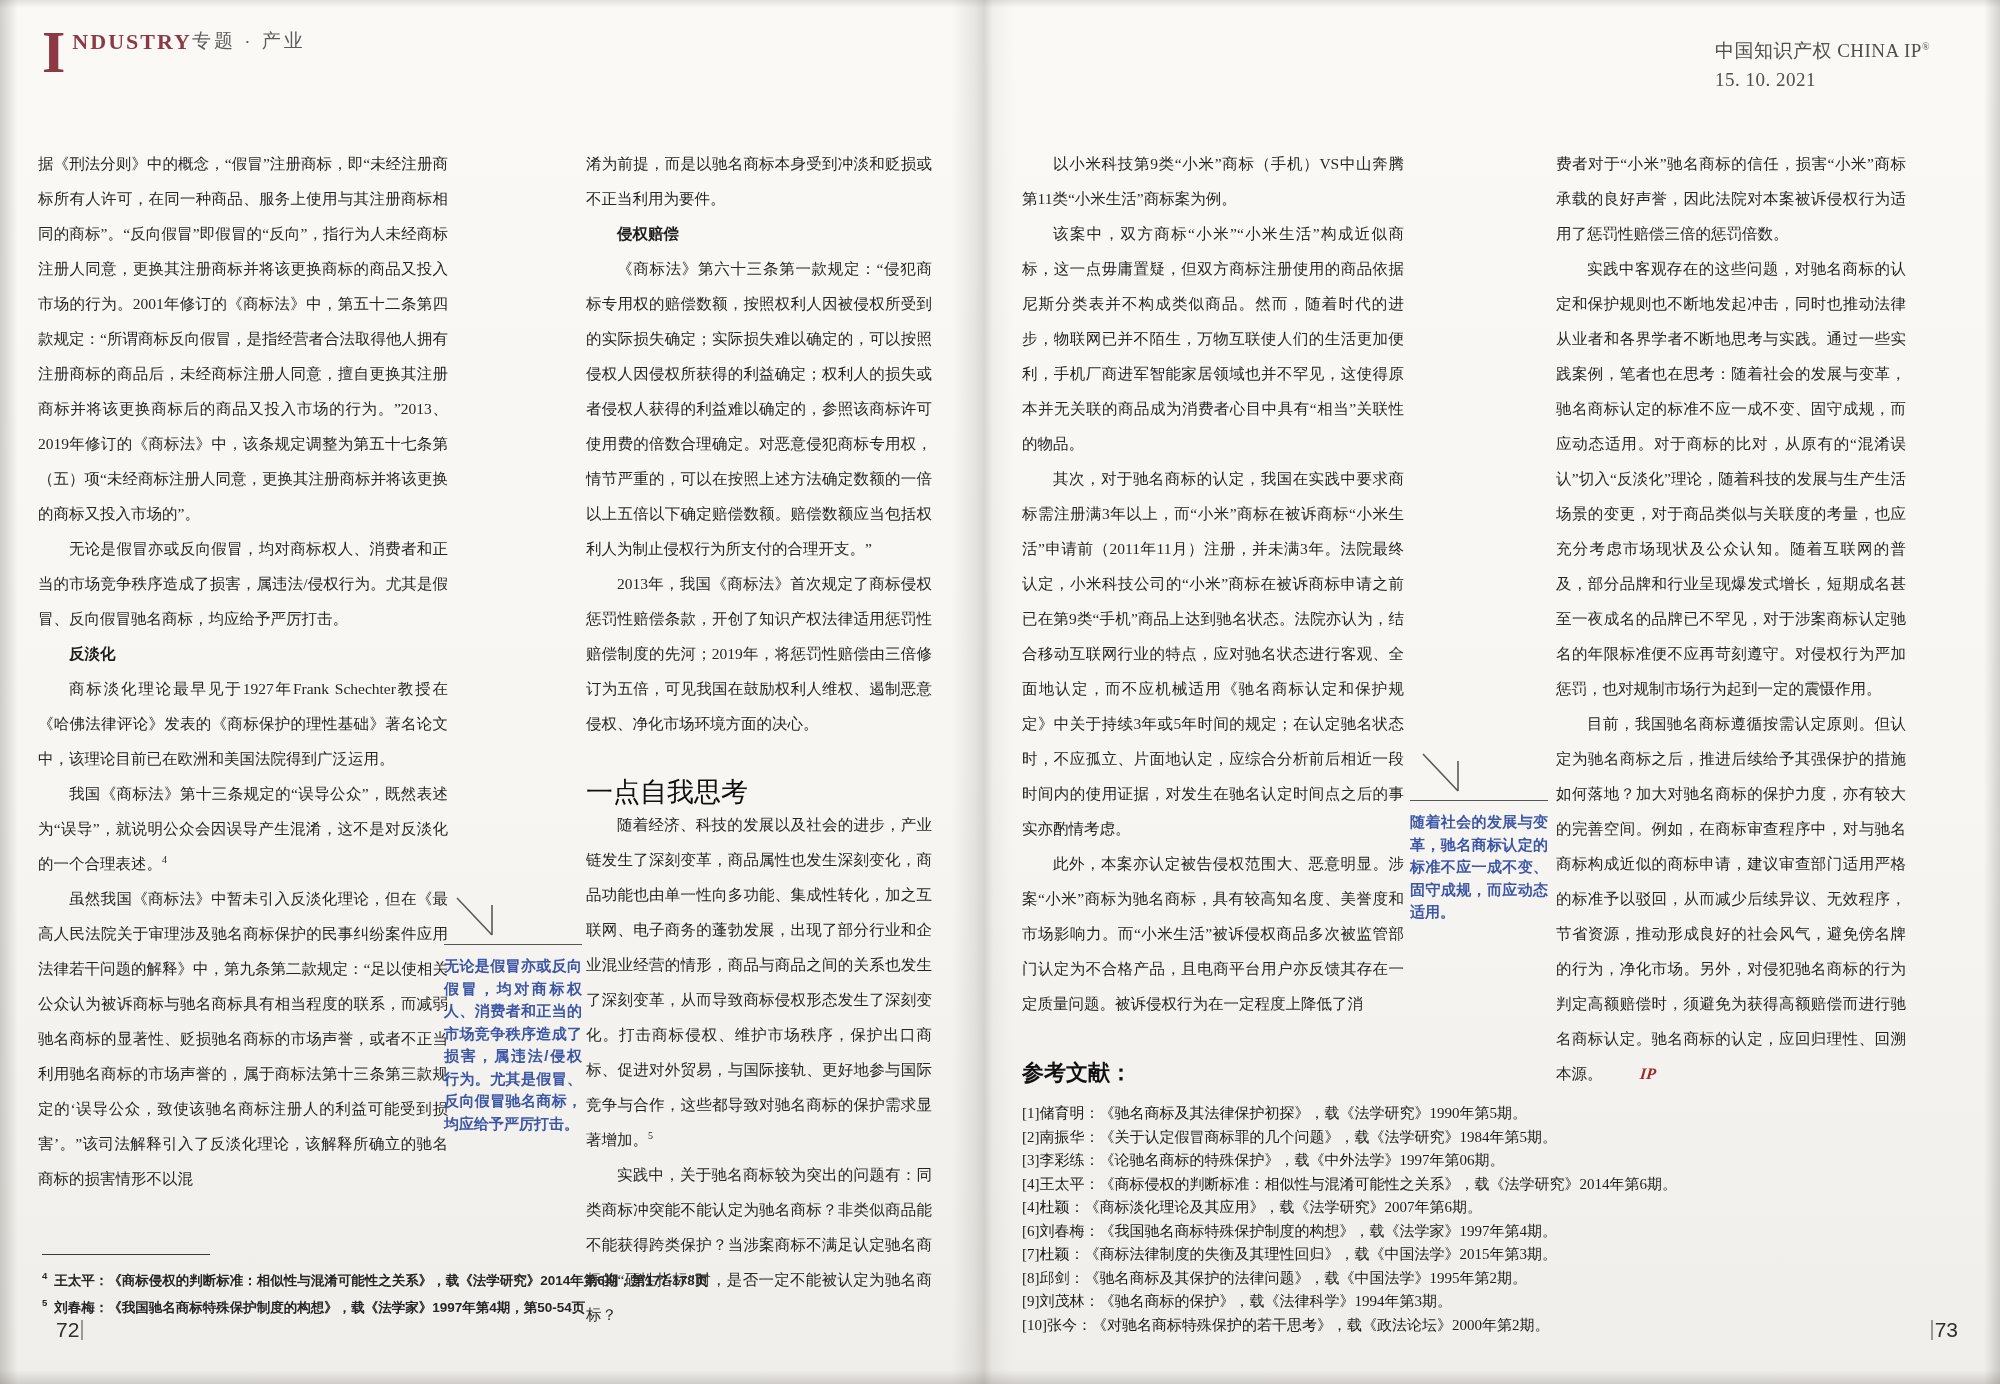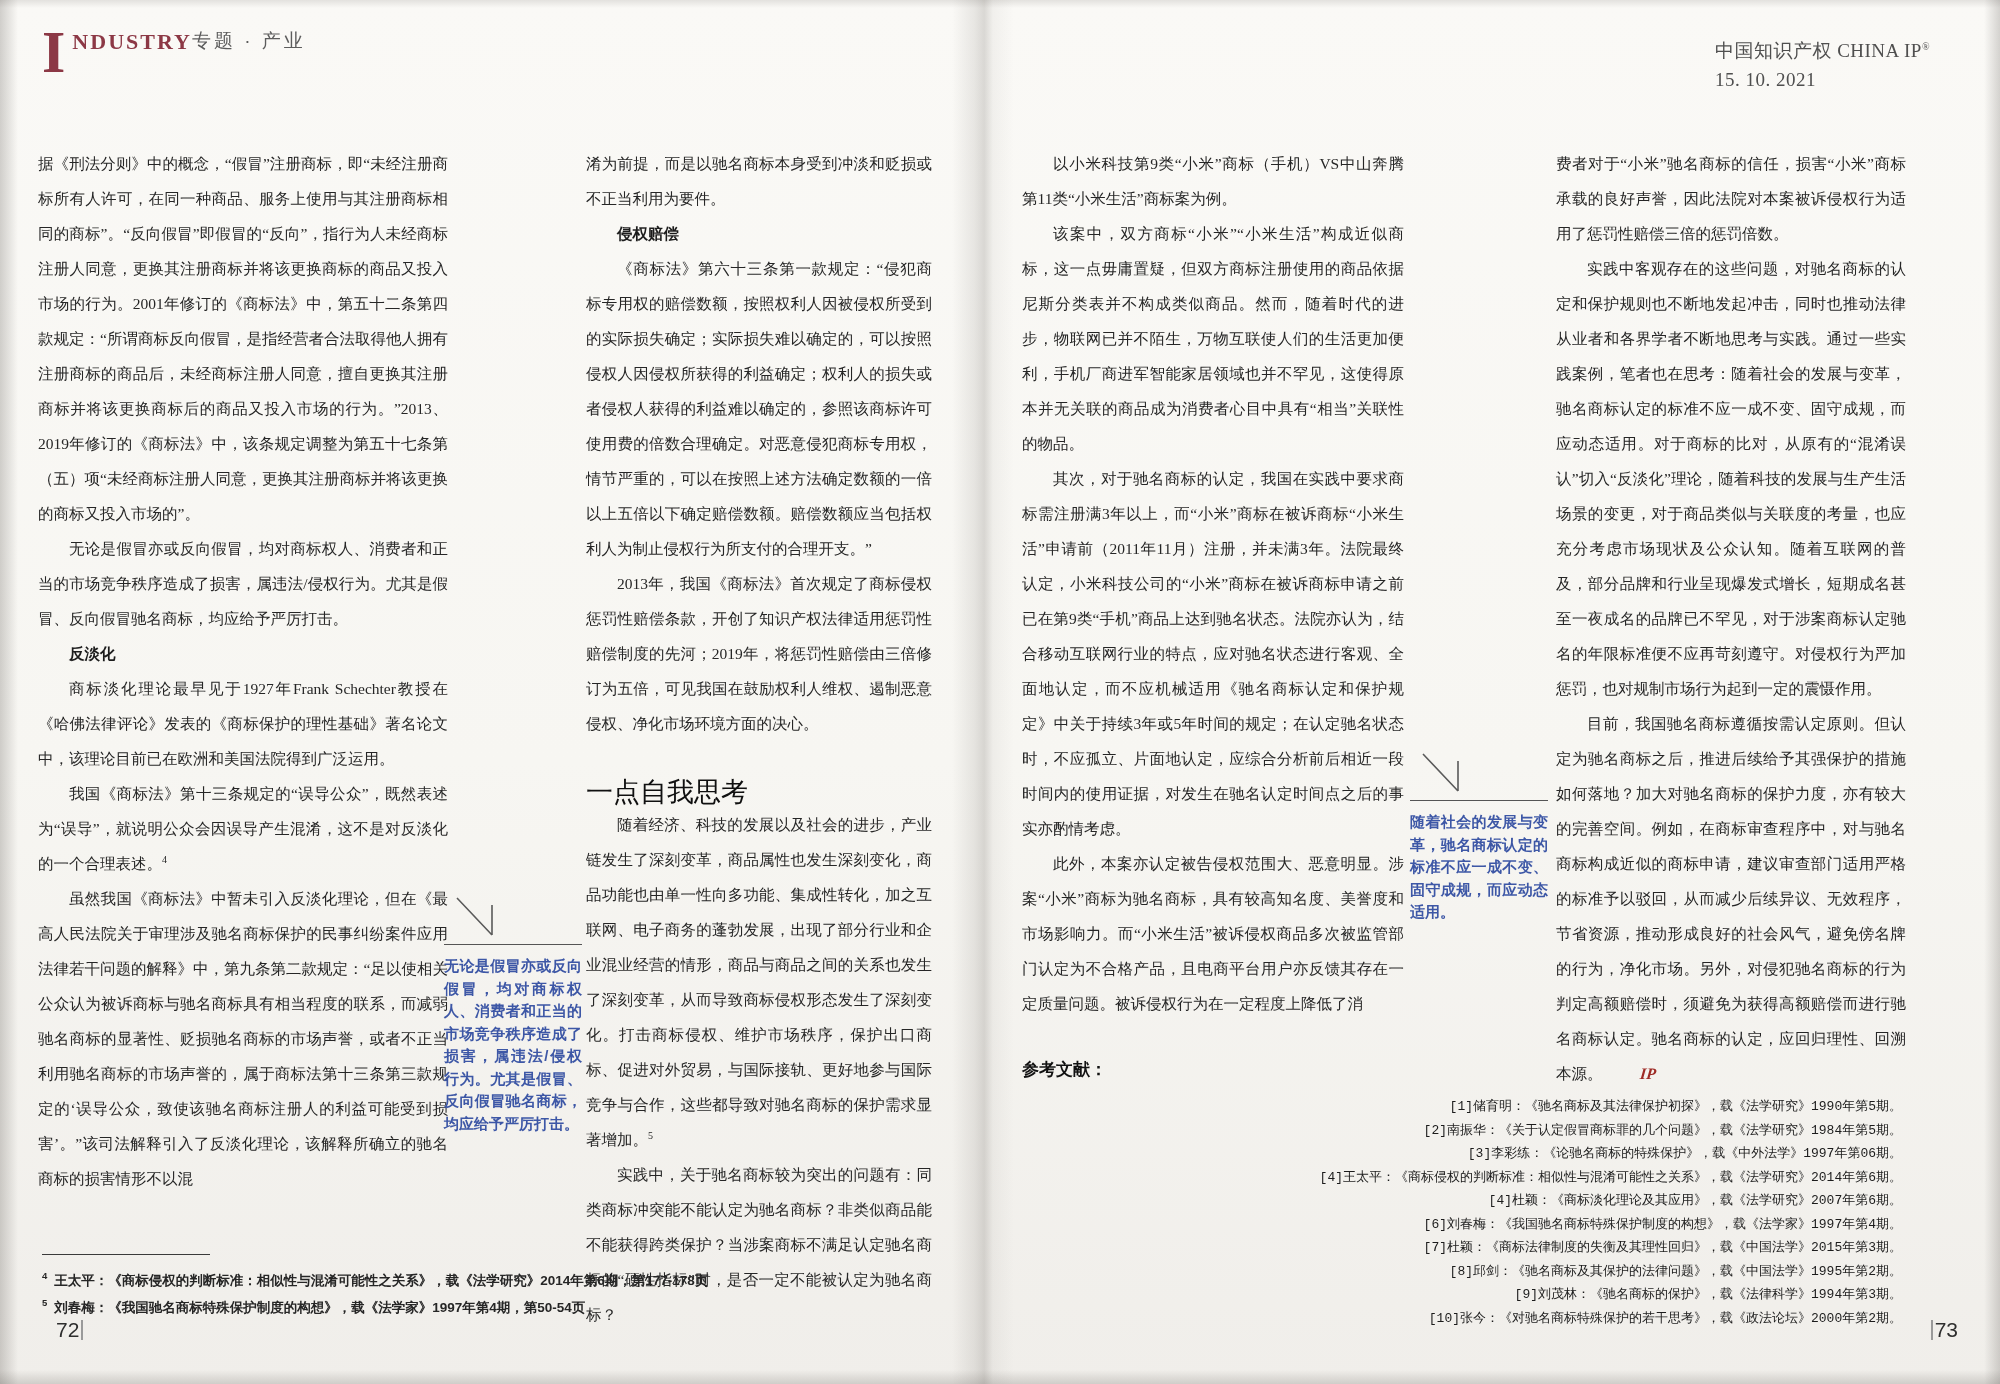--- a/index.html
+++ b/index.html
@@ -51,23 +51,23 @@
 
   
   .footnotes{position:absolute;left:42px;top:1254px;width:720px;
     font-family:"Liberation Sans","DejaVu Sans",sans-serif;}
   .fn-rule{width:168px;border-top:1.5px solid #3a3a3a;margin-bottom:10px;}
   .fn-item{font-size:13.5px;line-height:22px;font-weight:600;color:#262626;}
   .fn-item sup{font-size:9.5px;margin-right:7px;}
 
   
   .references{position:absolute;left:1022px;top:1058px;width:880px;}
-  .ref-head{font-family:"Liberation Sans","DejaVu Sans",sans-serif;font-size:17px;font-weight:bold;
+  .ref-head{font-family:"Liberation Sans","DejaVu Sans",sans-serif;font-size:22px;font-weight:bold;
     color:#111;margin:0 0 14px;}
-  .ref-item{font-family:Liberation Mono, monospace;font-size:13px;line-height:23.5px;color:#1c1c1c;text-align:right;}
+  .ref-item{font-family:Liberation Serif, serif;font-size:15px;line-height:23.5px;color:#1c1c1c;}
 
   
   .pageno{position:absolute;top:1318px;font-family:"Liberation Sans","DejaVu Sans",sans-serif;
     font-size:21px;color:#2e2e2e;display:flex;align-items:center;gap:2px;}
   .pn-left{left:56px;}
   .pn-right{right:42px;}
   .pn-bar{width:1.5px;height:20px;background:#9a9a9a;display:inline-block;}
 </style>
 </head>
 <body>

